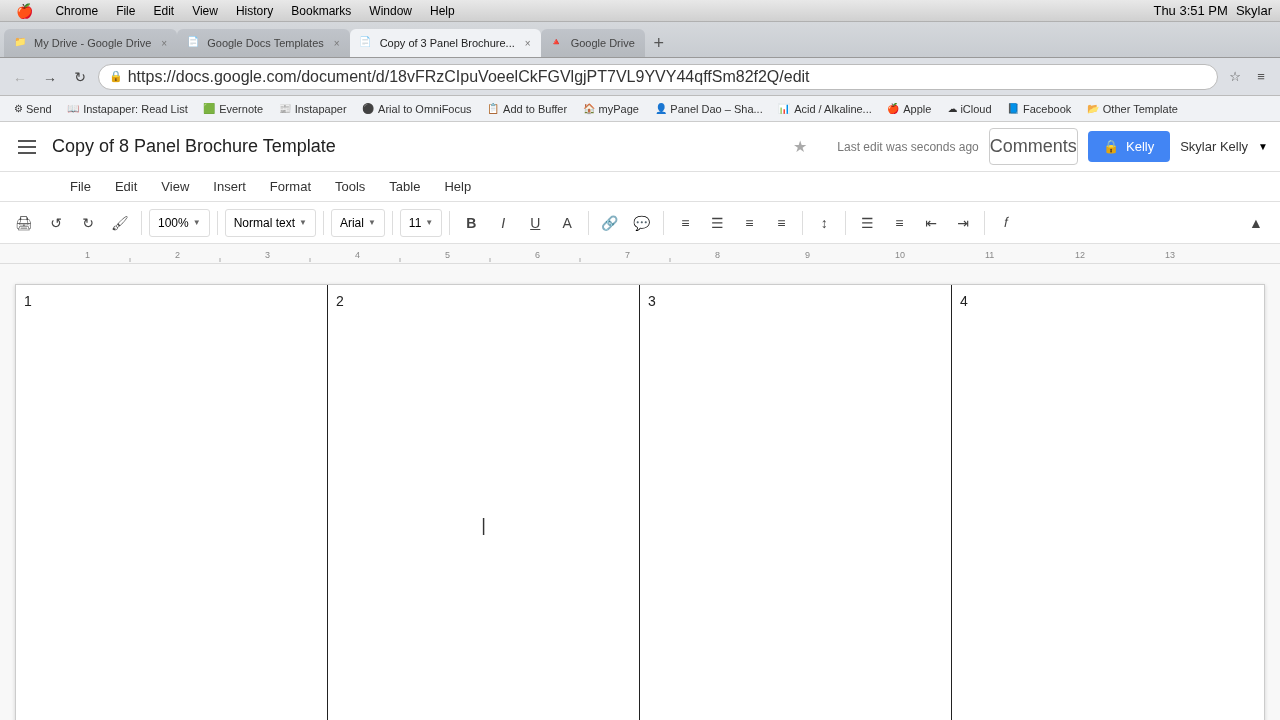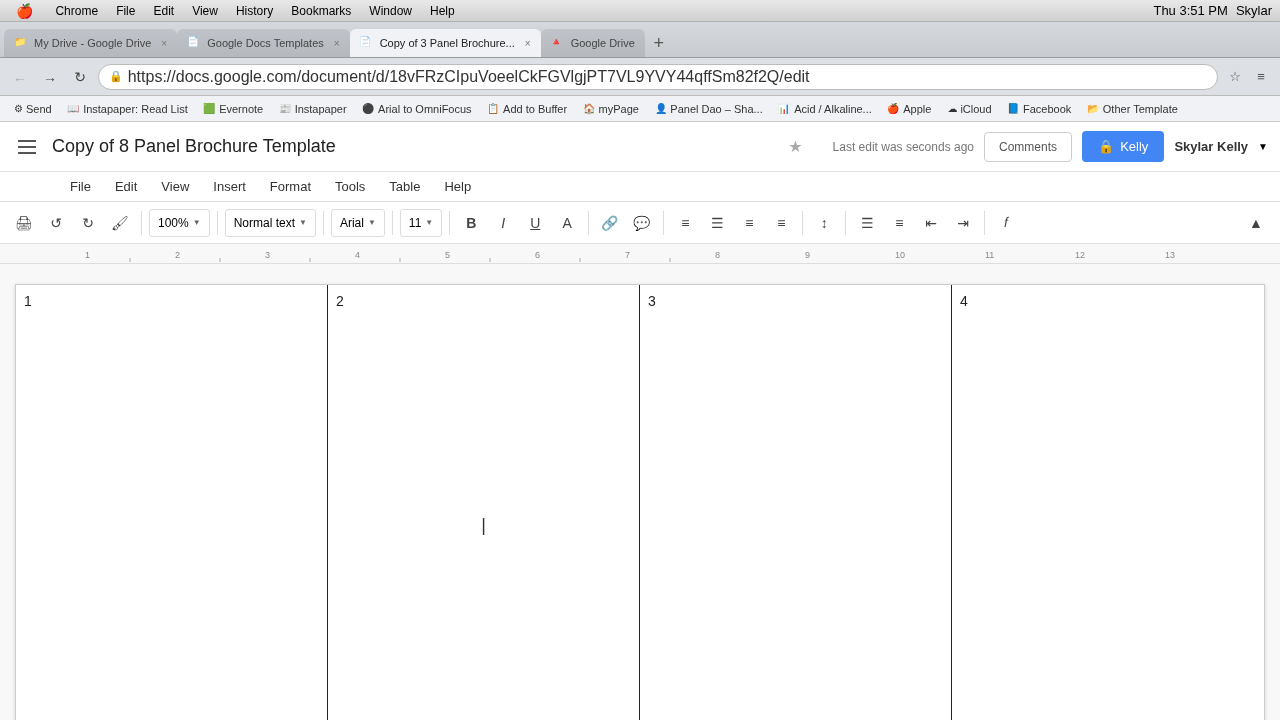--- a/index.html
+++ b/index.html
@@ -145,29 +145,29 @@
     }
     #docs-menu-icon {
       width: 30px; height: 30px;
       display: flex; flex-direction: column; justify-content: center; align-items: center; gap: 4px;
       cursor: pointer; border-radius: 50%;
     }
     .hamburger-line { width: 18px; height: 2px; background: #555; }
     #docs-title { font-size: 18px; color: #222; font-weight: normal; flex: 1; }
     #docs-star { color: #aaa; font-size: 16px; cursor: pointer; margin-left: 6px; }
     #last-edit { font-size: 12px; color: #777; margin-left: 20px; }
-    #docs-user { font-size: 13px; color: #333; font-weight: 700; margin-left: auto; cursor: pointer; }
+    #docs-user { font-size: 13px; color: #333; font-weight: 400; margin-left: auto; cursor: pointer; }
     #share-btn {
       background: #4285f4; color: white; border: none; border-radius: 4px;
       padding: 8px 16px; font-size: 13px; cursor: pointer; font-weight: 500;
       display: flex; align-items: center; gap: 6px;
     }
     #comments-btn {
       background: white; color: #555; border: 1px solid #ccc; border-radius: 4px;
-      padding: 7px 14px; font-size: 12px; cursor: pointer;
+      padding: 7px 0; font-size: 18px; cursor: pointer;
     }
 
     
     #docs-menubar {
       height: 30px;
       background: white;
       display: flex;
       align-items: center;
       padding: 0 60px;
       gap: 4px;

